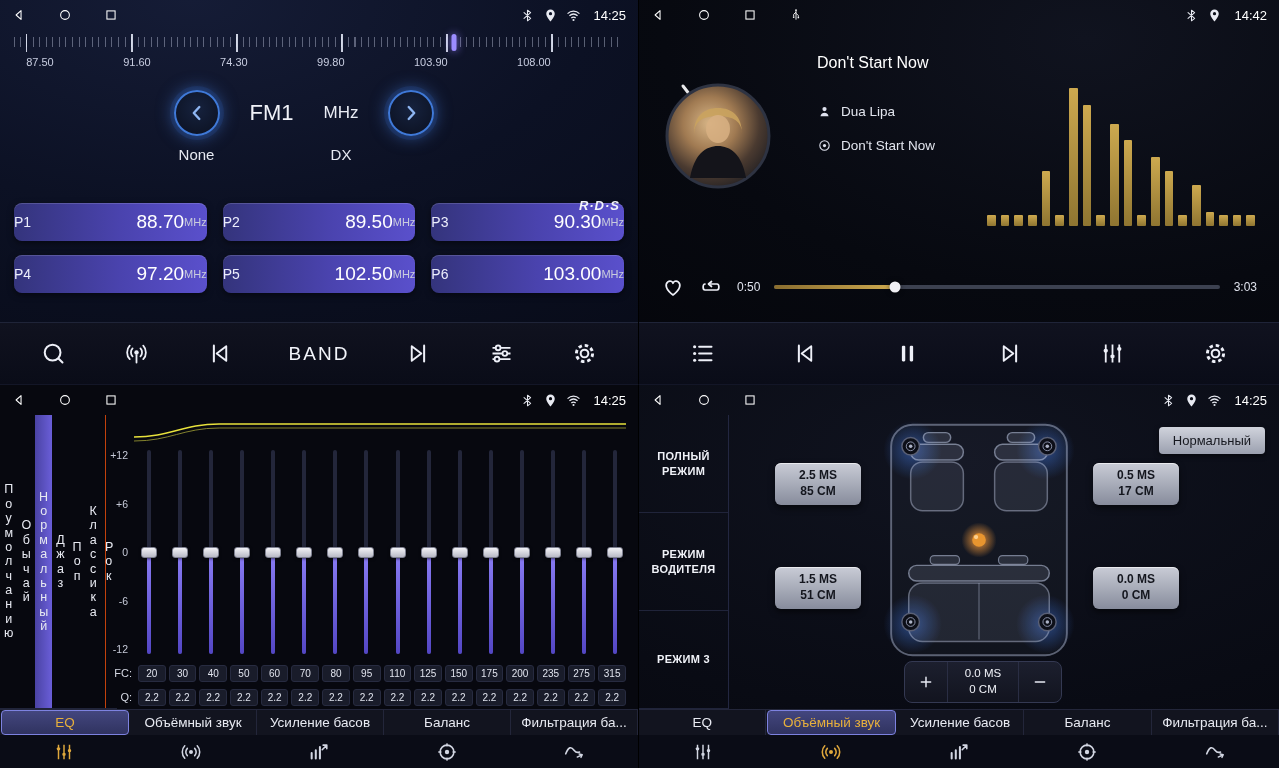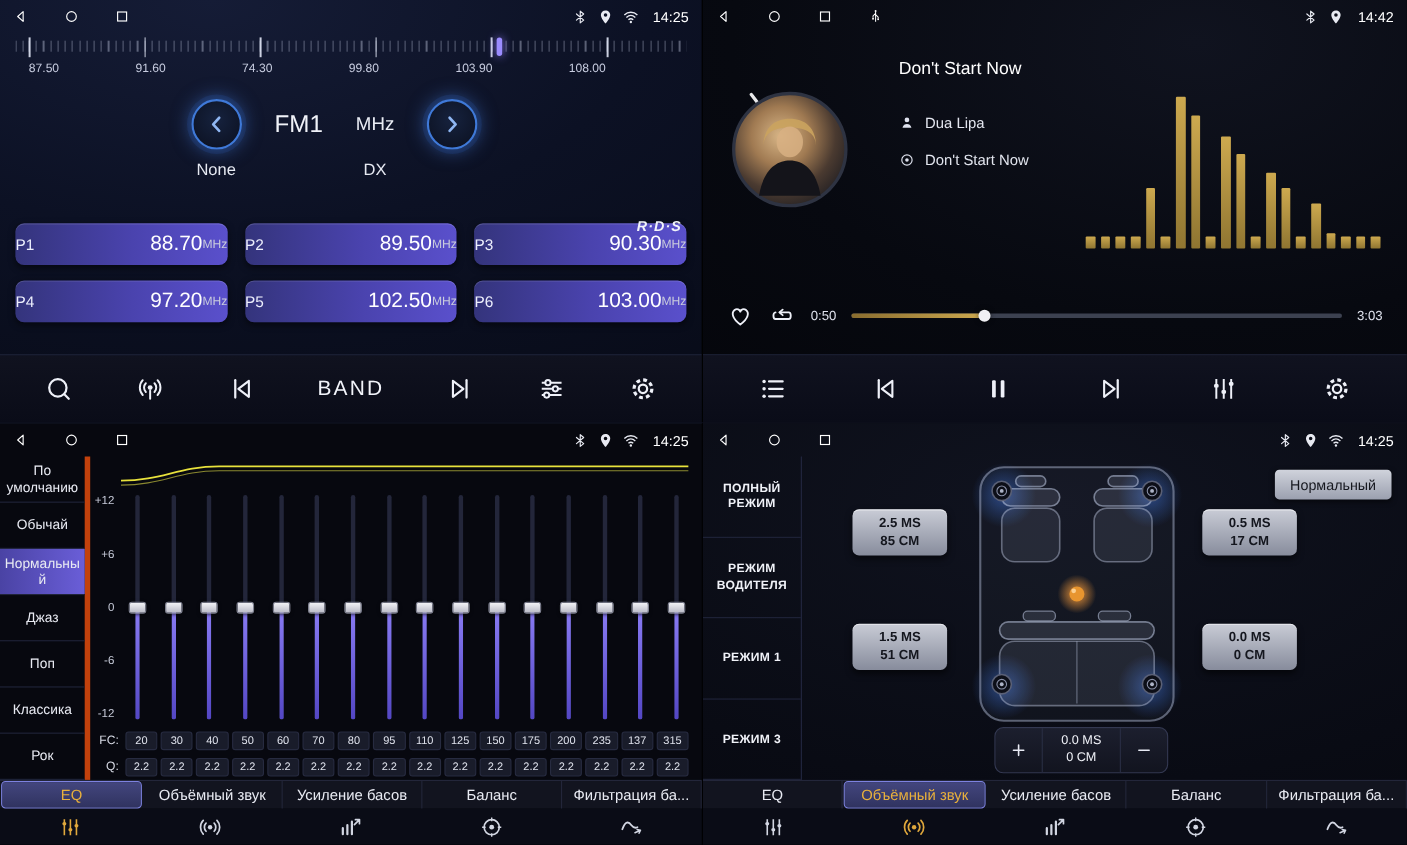--- a/index.html
+++ b/index.html
@@ -80,21 +80,21 @@
   .tabbar{height:26px;display:flex;background:#12141f;border-top:1px solid #23263a}
   .tab{flex:1;display:flex;align-items:center;justify-content:center;font-size:13.5px;color:#e8eaf2;border-right:1px solid #23263a;white-space:nowrap;padding:0 4px}
   .tab.sel{background:linear-gradient(180deg,#43467e,#303360);border:1px solid #7d82e0;border-radius:4px;color:#e8b03c;margin:0 1px}
   .tabicons{height:34px;display:flex;background:#0a0c16;align-items:center}
   .tab-icon{flex:1;display:flex;align-items:center;justify-content:center;color:#d2d6e2}
   .tab-icon svg{width:22px;height:22px}
   .tab-icon.sel{color:#e0a83c}
 
   
   .eq-body{display:flex;height:294px}
-  .eq-sidebar{width:82px;border-right:5px solid #c2410c;display:flex;flex-direction:column}
+  .eq-sidebar{width:106px;border-right:1px solid #c2410c;display:flex;flex-direction:row}
   .eq-preset{flex:1;display:flex;align-items:center;justify-content:center;text-align:center;font-size:12.5px;color:#e8eaf2;border-bottom:1px solid #20243a;
     padding:2px 4px;overflow-wrap:anywhere;line-height:1.15}
   .eq-preset.sel{background:linear-gradient(90deg,#4a43a4,#6a5ed8)}
   .eq-main{flex:1;display:flex;flex-direction:column;padding:0 8px 0 2px}
   .eq-curve{height:26px;margin:2px 4px 0 26px}
   .eq-curve svg{width:100%;height:100%}
   .eq-slider-zone{flex:1;position:relative;padding-left:26px;display:flex}
   .db-scale{position:absolute;left:0;top:6px;bottom:6px;width:24px;display:flex;flex-direction:column;justify-content:space-between;align-items:flex-end;
     font-size:10.5px;color:#c6cad8;padding-right:4px}
   .eq-sliders{flex:1;display:flex;justify-content:space-between;padding:4px 6px}
@@ -630,21 +630,21 @@
               <div class="chip">60</div>
               <div class="chip">70</div>
               <div class="chip">80</div>
               <div class="chip">95</div>
               <div class="chip">110</div>
               <div class="chip">125</div>
               <div class="chip">150</div>
               <div class="chip">175</div>
               <div class="chip">200</div>
               <div class="chip">235</div>
-              <div class="chip">137</div>
+              <div class="chip">275</div>
               <div class="chip">315</div>
             </div>
         </div>
         <div class="chip-row">
           <span class="chip-label">Q:</span>
           <div class="chips" id="q-row">
               <div class="chip">2.2</div>
               <div class="chip">2.2</div>
               <div class="chip">2.2</div>
               <div class="chip">2.2</div>
@@ -746,21 +746,20 @@
               <circle cx="12" cy="19.2" r="1.7" fill="currentColor"></circle>
             </svg>
           </i>
           <span class="sb-time">14:25</span>
         </div>
       </div>
     <div class="sur-body">
       <div class="sur-sidebar" id="sur-modes">
           <div class="sur-mode">ПОЛНЫЙ РЕЖИМ</div>
           <div class="sur-mode">РЕЖИМ ВОДИТЕЛЯ</div>
-          <div class="sur-mode">РЕЖИМ 1</div>
           <div class="sur-mode">РЕЖИМ 3</div>
         </div>
       <div class="sur-main">
         <div class="normal-btn">Нормальный</div>
         <div class="car-wrap">
           <svg viewBox="0 0 200 252">
             <defs>
               <radialGradient id="glowB" cx="50%" cy="50%" r="50%">
                 <stop offset="0%" stop-color="#3a6fd8" stop-opacity="0.55"></stop>
                 <stop offset="100%" stop-color="#3a6fd8" stop-opacity="0"></stop>

